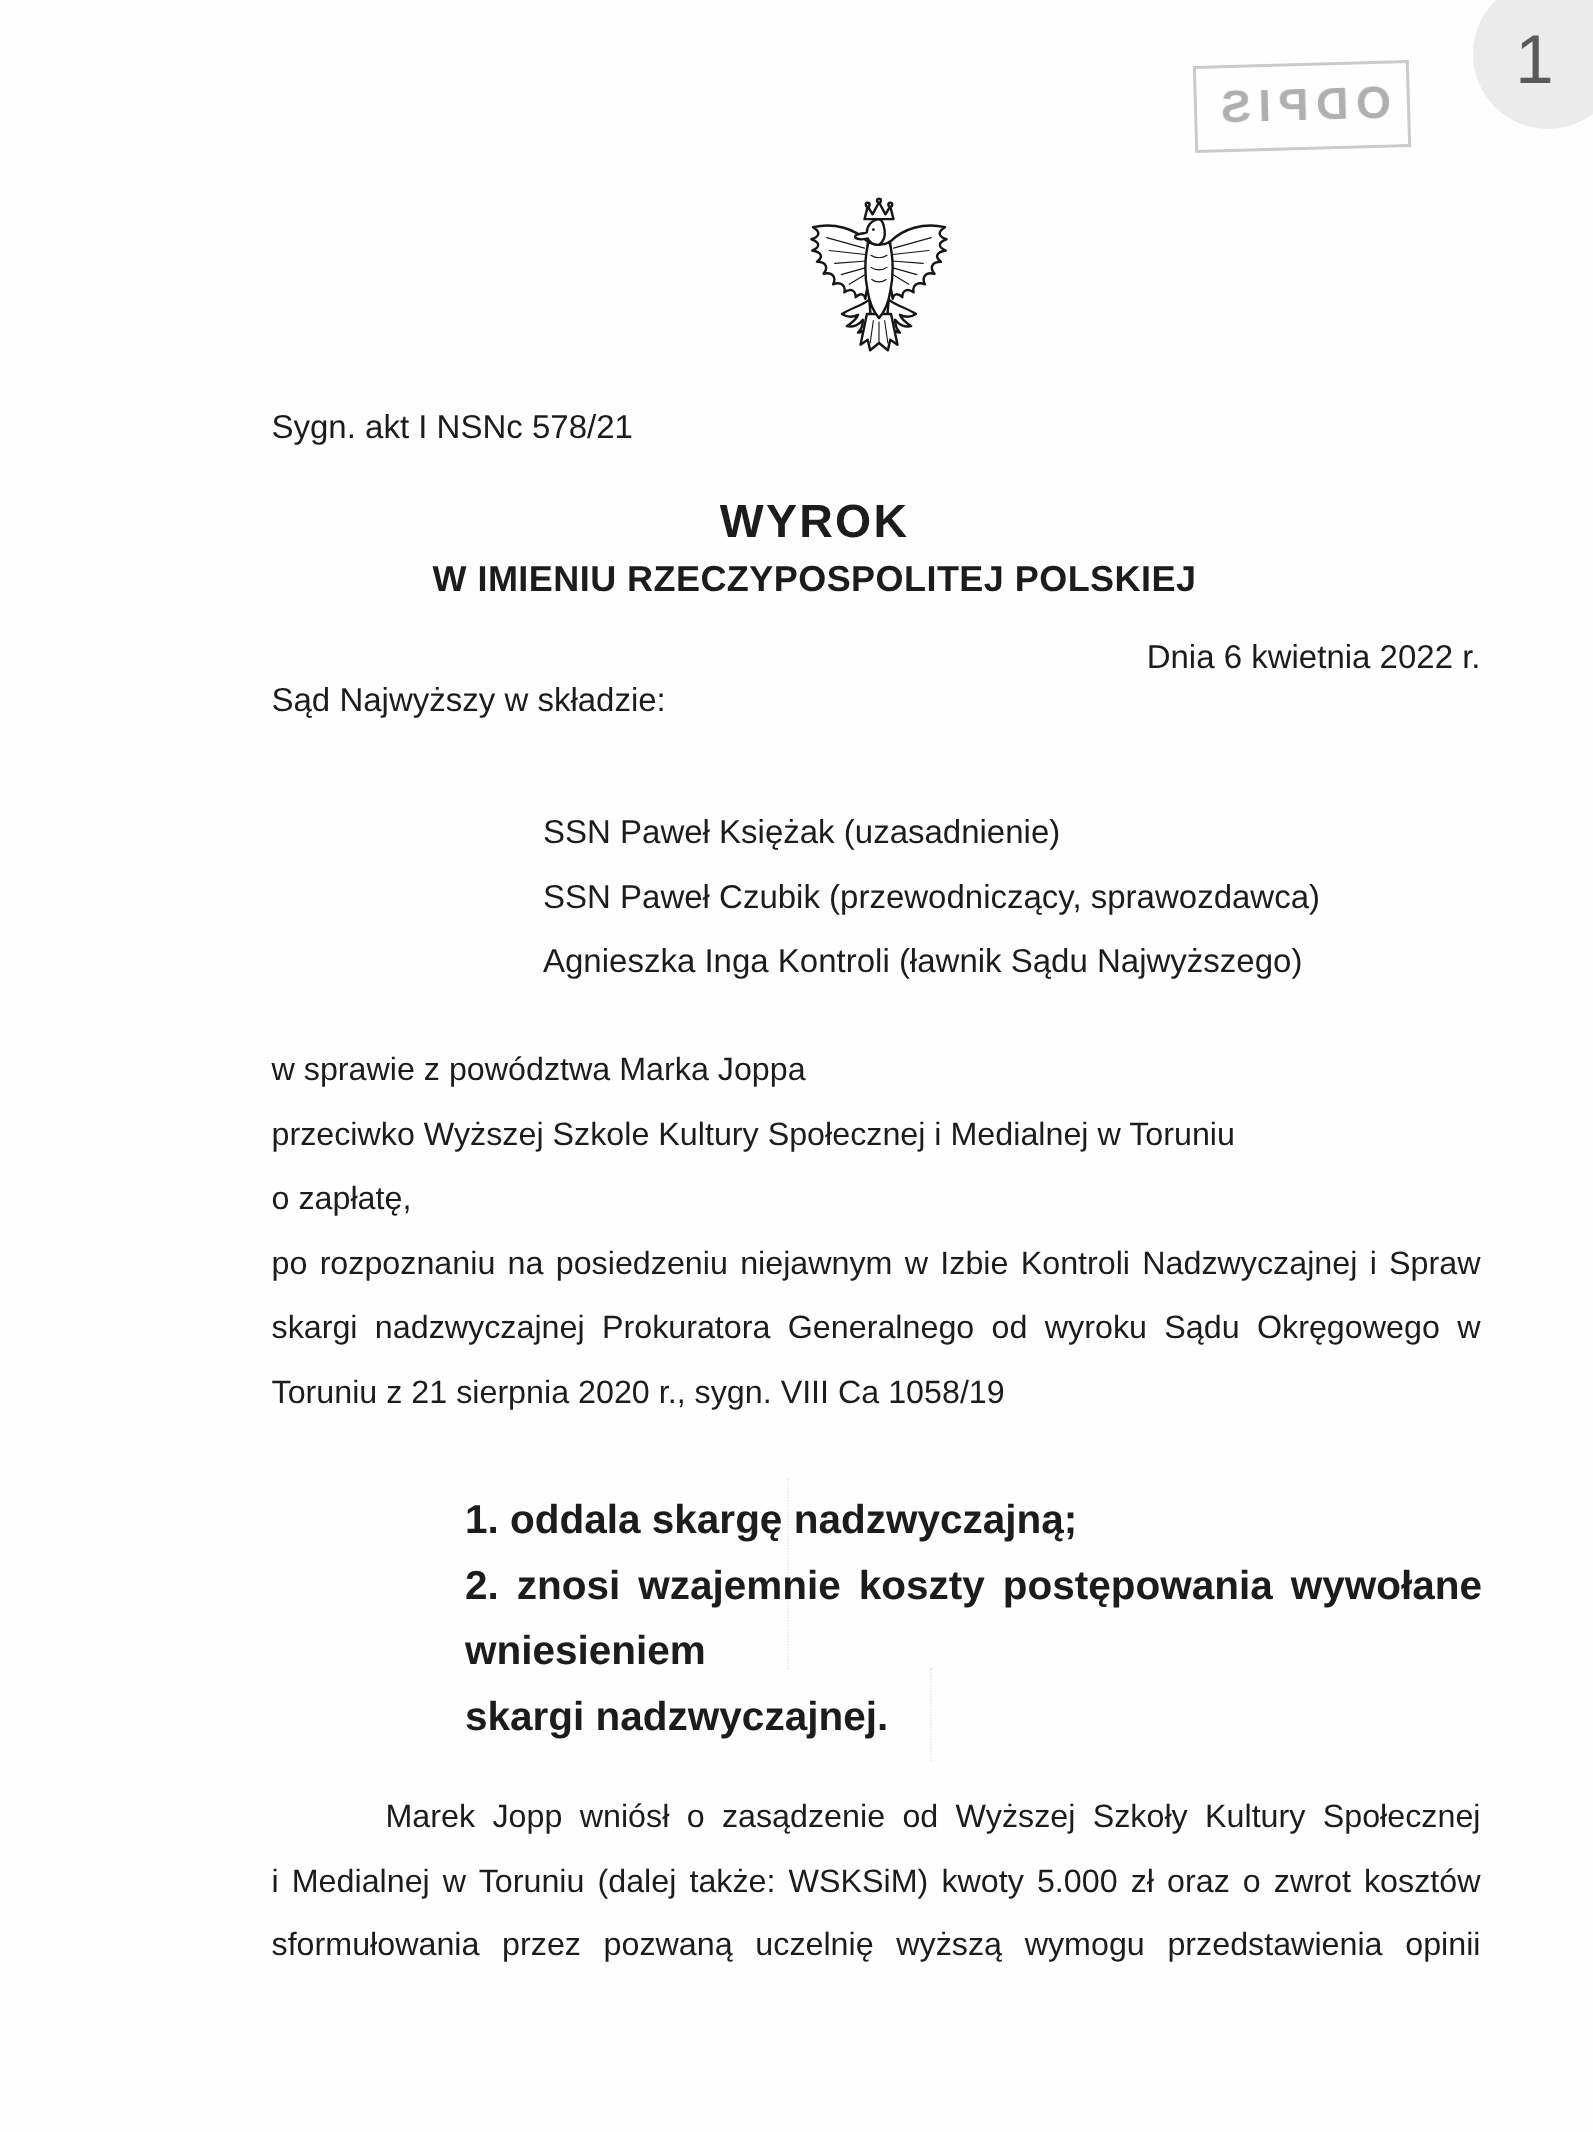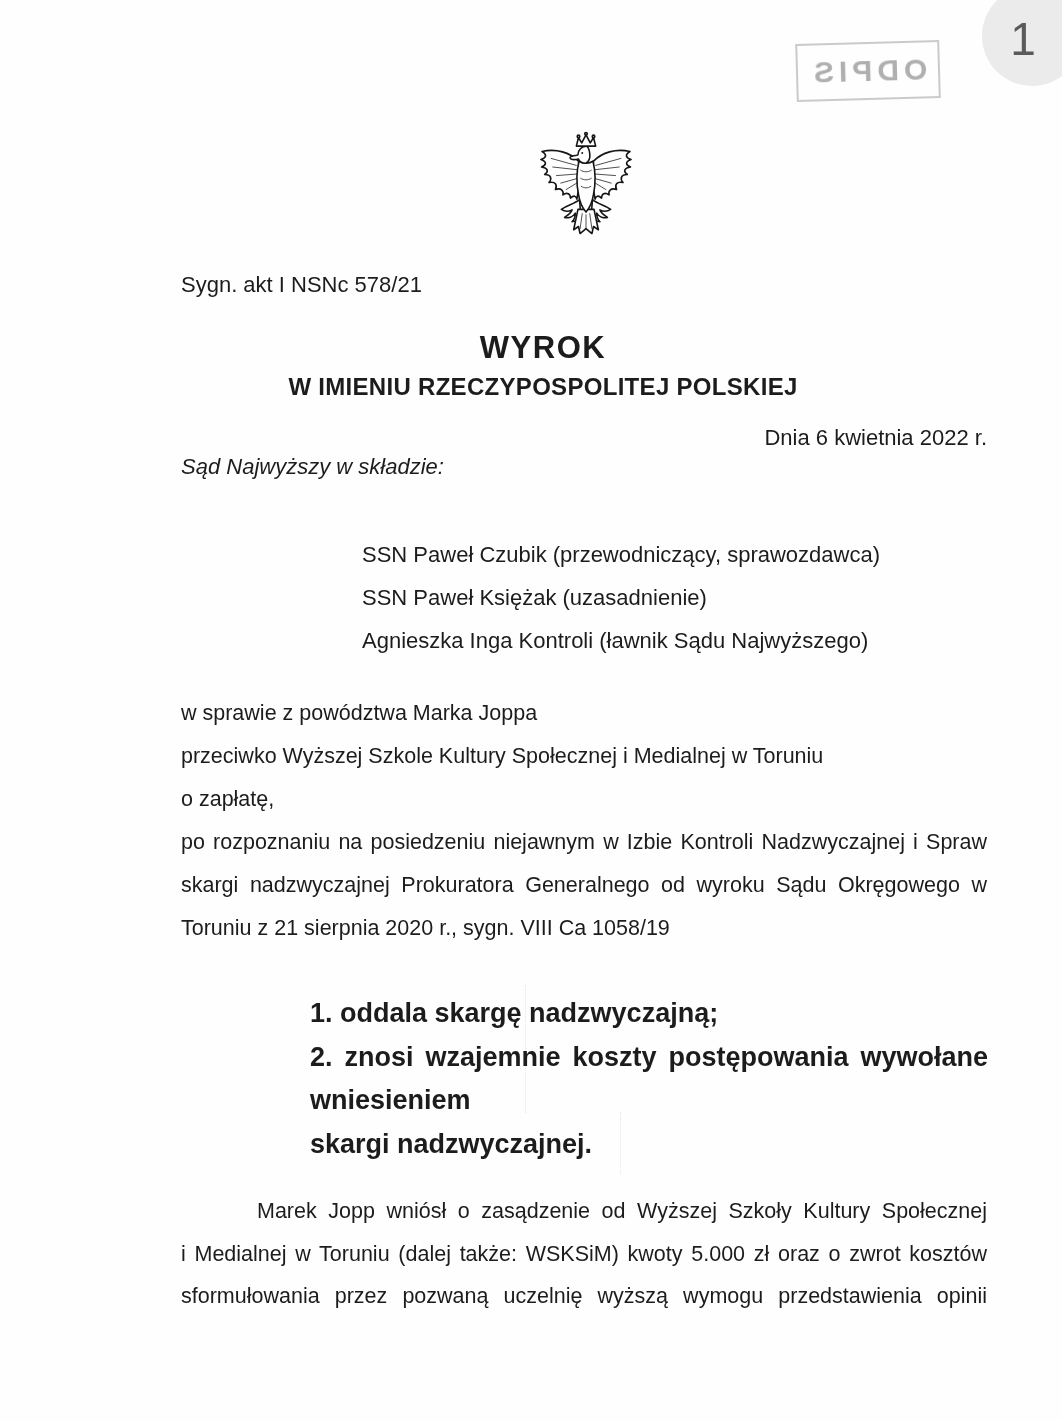--- a/index.html
+++ b/index.html
@@ -41,21 +41,21 @@
   .emblem { position:absolute; top:130px; left:527px; width:118px; }
   .emblem svg { width:100%; height:auto; display:block; }
 
   .case-number { position:absolute; top:272px; left:181px; font-size:22px; }
 
   .title-block { position:absolute; top:330px; left:0; width:1086px; text-align:center; }
   .title { font-size:31px; font-weight:bold; letter-spacing:1.5px; }
   .subtitle { font-size:24px; font-weight:bold; margin-top:7px; letter-spacing:0.3px; }
 
   .date { position:absolute; top:425px; left:181px; width:806px; text-align:right; font-size:22px; }
-  .court-intro { position:absolute; top:454px; left:181px; font-size:22px;font-style:italic; }
+  .court-intro { position:absolute; top:454px; left:181px; font-size:22px; }
 
   .panel { position:absolute; top:533px; left:362px; font-size:22px; }
   .panel .body-line { line-height:43px; white-space:nowrap; }
 
   .case-desc { position:absolute; top:692px; left:181px; width:806px; font-size:21.5px; }
   .case-desc .body-line { line-height:43px; }
 
   .ruling { position:absolute; top:992px; left:310px; width:678px; font-size:27px; font-weight:bold; }
   .ruling .body-line { line-height:43.5px; }
 
@@ -120,22 +120,22 @@
   <div class="title-block">
     <div class="title">WYROK</div>
     <div class="subtitle">W IMIENIU RZECZYPOSPOLITEJ POLSKIEJ</div>
   </div>
 
   <div class="date">Dnia 6 kwietnia 2022 r.</div>
 
   <div class="court-intro">Sąd Najwyższy w składzie:</div>
 
   <div class="panel">
+      <div class="body-line">SSN Paweł Księżak (uzasadnienie)</div>
       <div class="body-line">SSN Paweł Czubik (przewodniczący, sprawozdawca)</div>
-      <div class="body-line">SSN Paweł Księżak (uzasadnienie)</div>
       <div class="body-line">Agnieszka Inga Kontroli (ławnik Sądu Najwyższego)</div>
     </div>
 
   <div class="case-desc">
       <div class="body-line">w sprawie z powództwa Marka Joppa</div>
       <div class="body-line">przeciwko Wyższej Szkole Kultury Społecznej i Medialnej w Toruniu</div>
       <div class="body-line">o zapłatę,</div>
       <div class="body-line justify">po rozpoznaniu na posiedzeniu niejawnym w Izbie Kontroli Nadzwyczajnej i Spraw</div>
       <div class="body-line justify">skargi nadzwyczajnej Prokuratora Generalnego od wyroku Sądu Okręgowego w</div>
       <div class="body-line">Toruniu z 21 sierpnia 2020 r., sygn. VIII Ca 1058/19</div>

